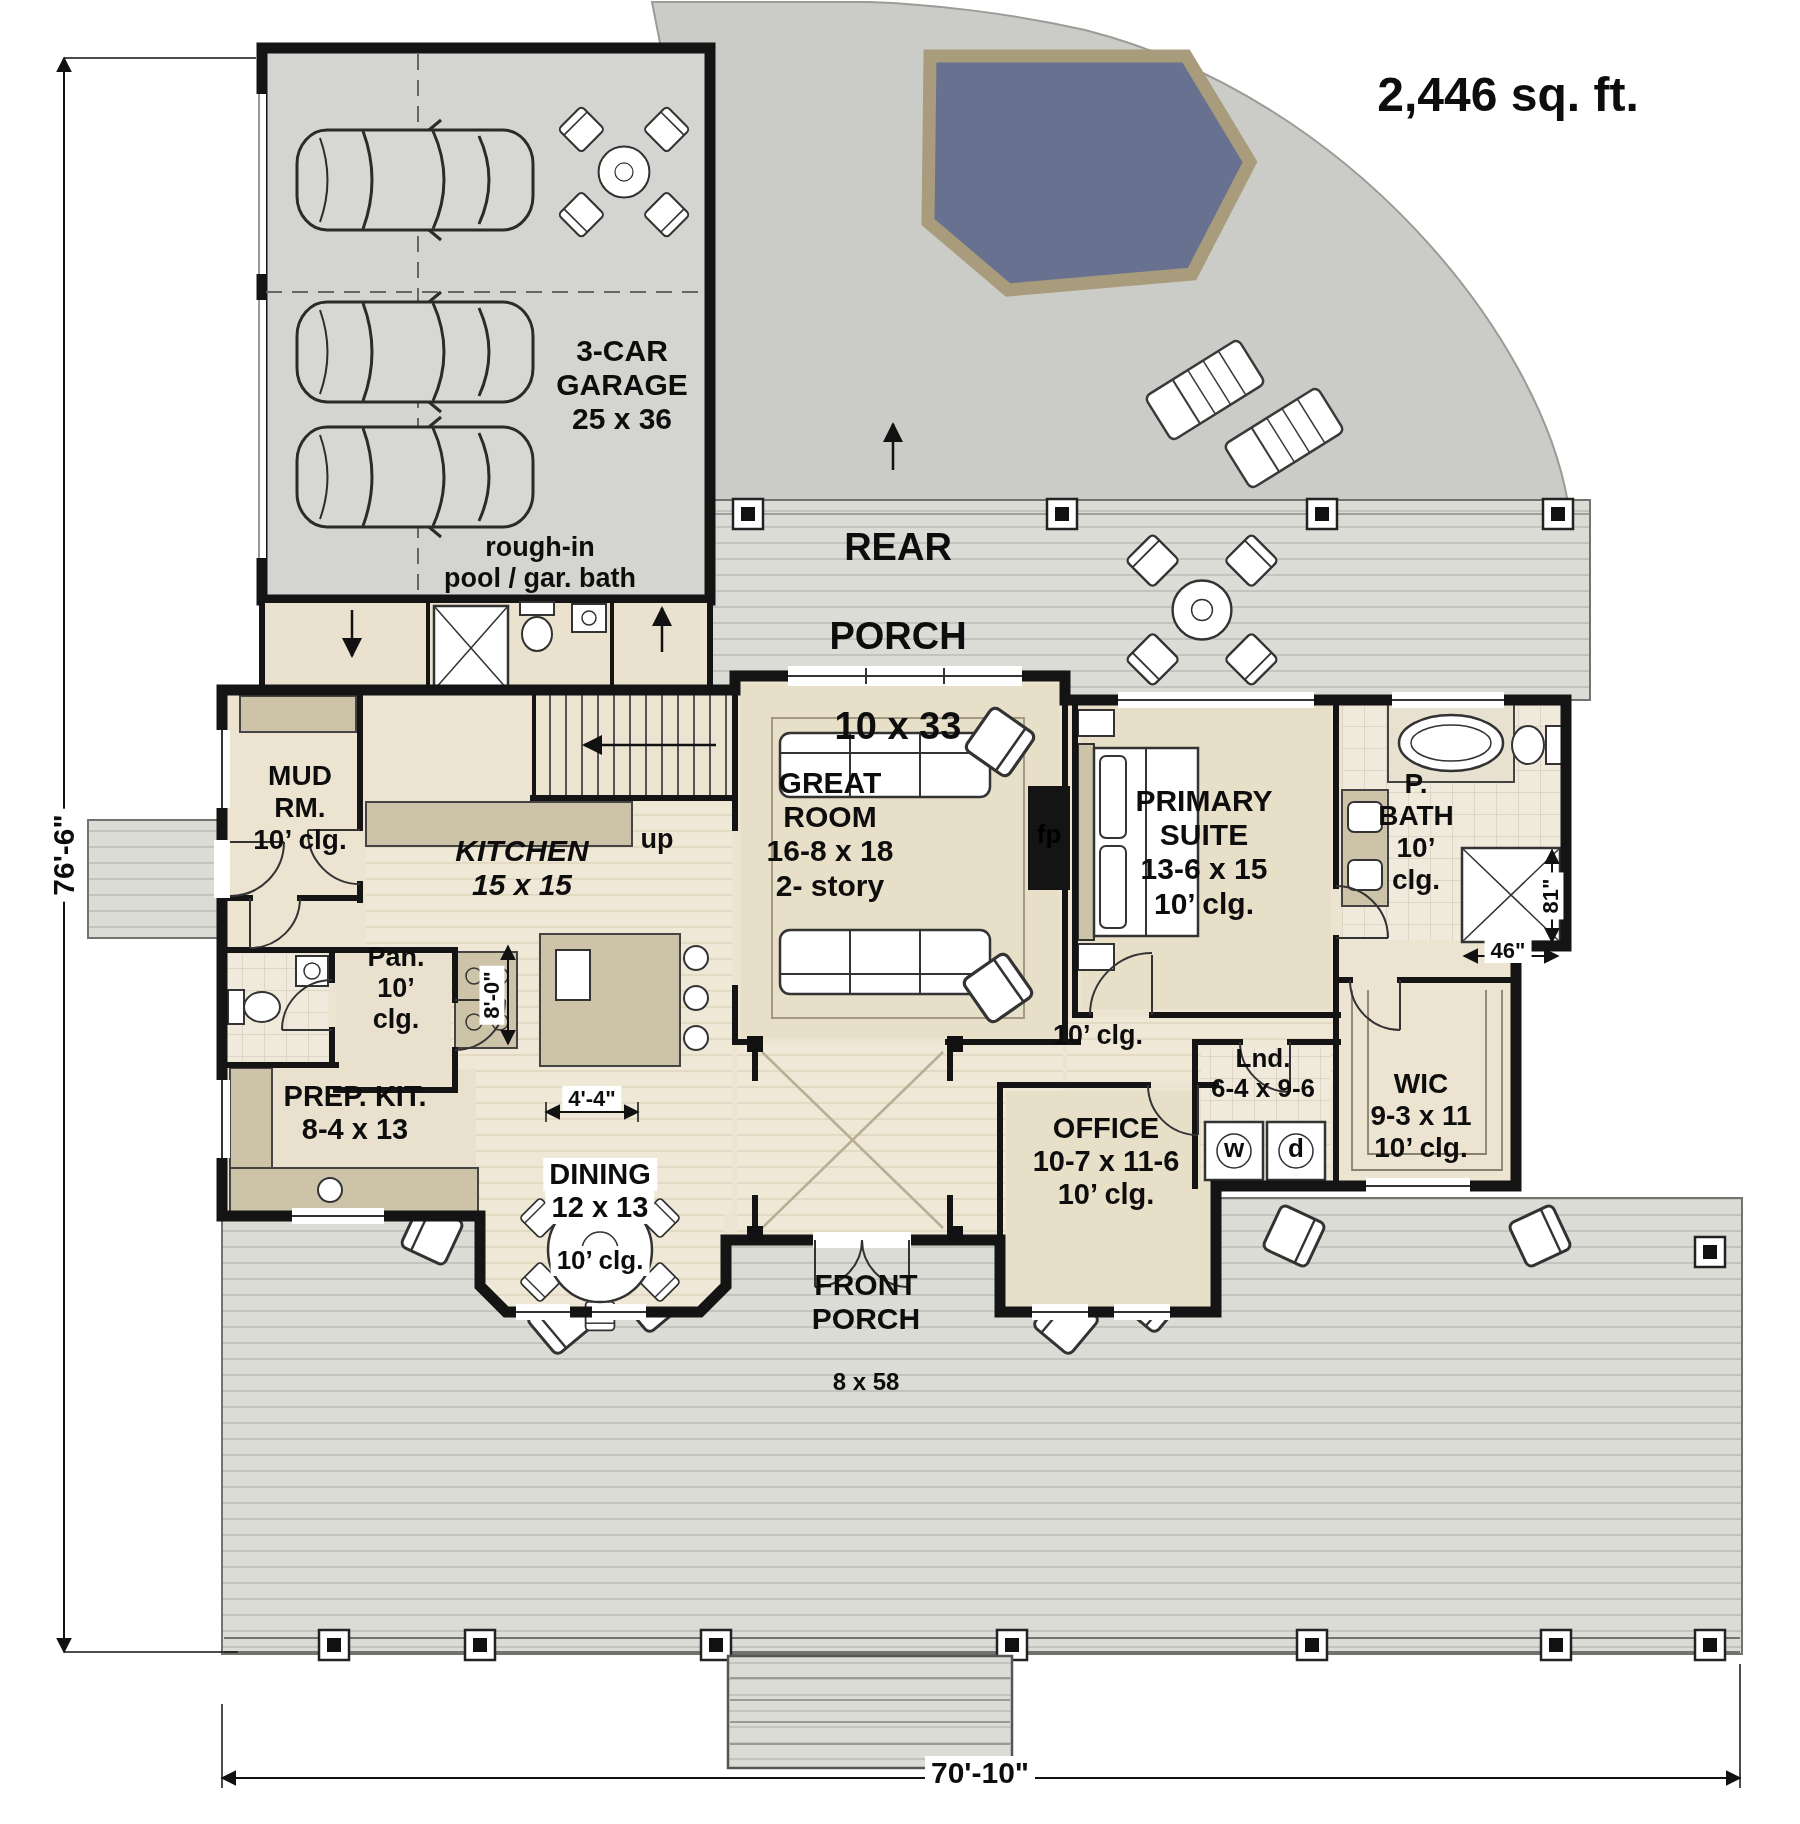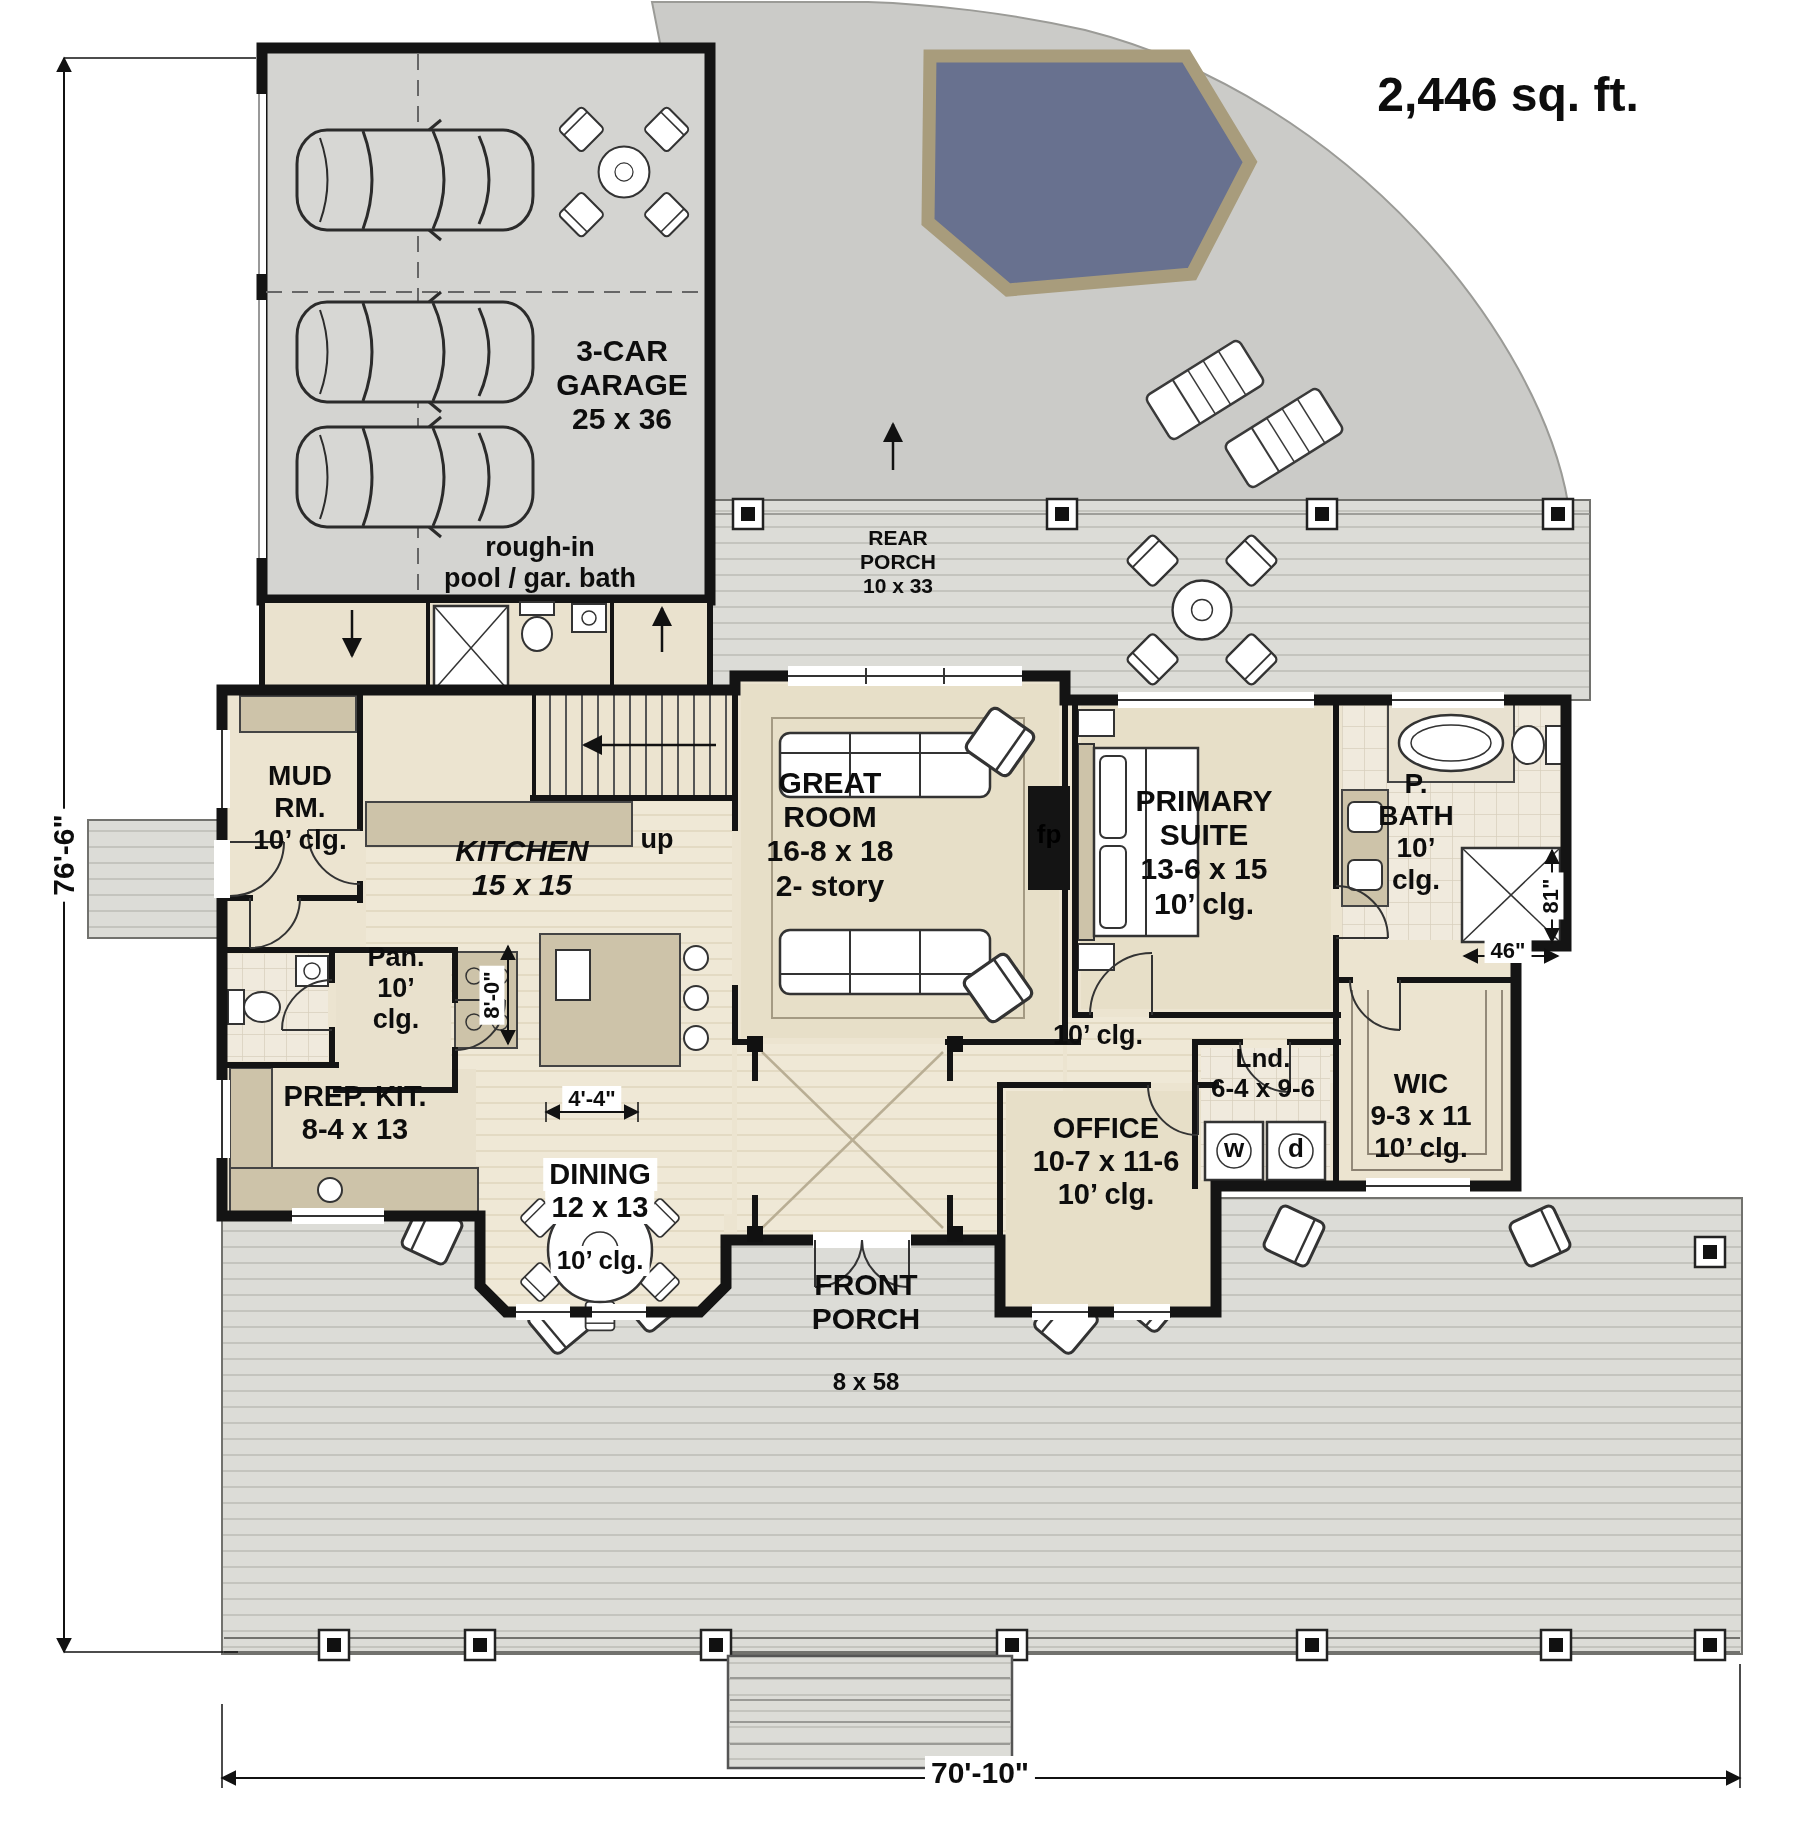--- a/index.html
+++ b/index.html
@@ -351,21 +351,21 @@
   <span>3-CAR</span>
   <span>GARAGE</span>
   <span>25 x 36</span>
 </div>
 
 <div class="lbl" style="left:540px;top:532px;font-size:27px;">
   <span>rough-in</span>
   <span>pool / gar. bath</span>
 </div>
 
-<div class="lbl" style="left:898px;top:526px;font-size:21px;">
+<div class="lbl" style="left:898px;top:526px;font-size:38px;gap:46px;">
   <span>REAR</span>
   <span>PORCH</span>
   <span>10 x 33</span>
 </div>
 
 <div class="lbl" style="left:300px;top:760px;font-size:28px;">
   <span>MUD</span>
   <span>RM.</span>
   <span>10’ clg.</span>
 </div>

